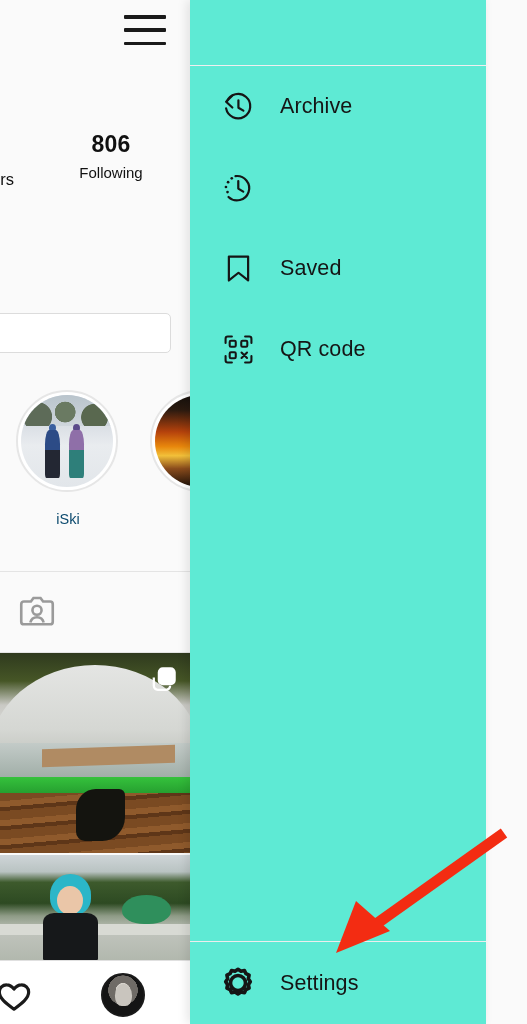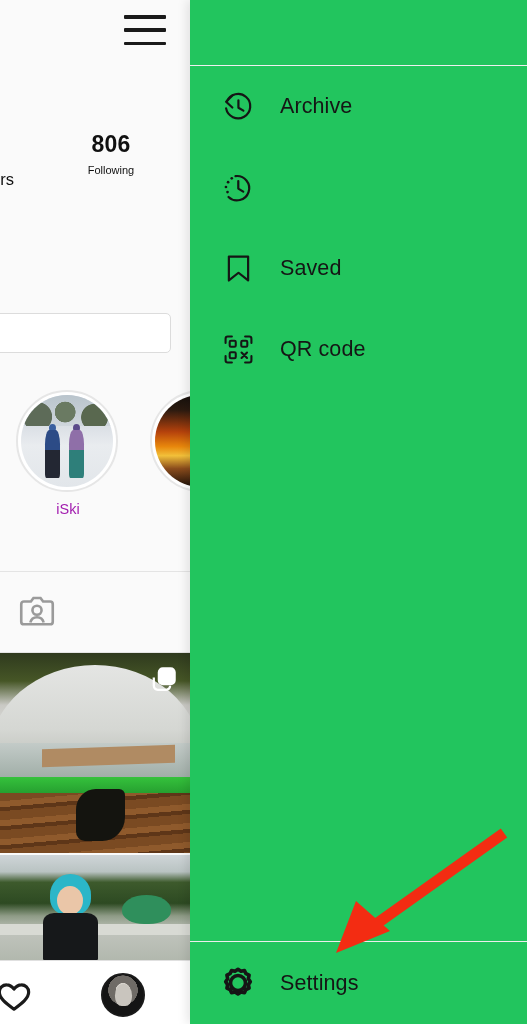--- a/index.html
+++ b/index.html
@@ -19,42 +19,42 @@
     position:absolute; right:24px; top:13px; width:42px; height:34px;
     display:flex; flex-direction:column; justify-content:space-between;
     padding:2px 0;
   }
   #hamburger-btn span { display:block; height:3.5px; width:100%; background:#1a1a1a; border-radius:1px; }
 
   .stat-block {
     position:absolute; text-align:center; font-size:16px; color:#111;
   }
   .stat-num { font-size:23px; font-weight:bold; letter-spacing:.2px; line-height:1.25; }
-  .stat-label { font-size:11px; line-height:1.3; margin-top:4px; }
+  .stat-label { font-size:15px; line-height:1.3; margin-top:4px; }
   #stat-following { left:46px; top:130px; width:130px; }
   #stat-followers-partial {
     position:absolute; left:-48px; top:170px; width:62px;
     font-size:16.5px; color:#111; text-align:right;
   }
 
   #edit-profile-box {
     position:absolute; left:-14px; top:313px; width:185px; height:40px;
     background:#fff; border:1px solid #dcdcdc; border-radius:5px;
   }
 
   
   #highlights { position:absolute; left:0; top:390px; width:190px; height:150px; }
   .hl { position:absolute; top:0; width:104px; }
   .hl-ring {
     width:102px; height:102px; border-radius:50%;
     border:2px solid #e6e6e6; padding:3px; background:#fff;
   }
   .hl-img { width:100%; height:100%; border-radius:50%; overflow:hidden; position:relative; }
   .hl-cap {
-    margin-top:9px; text-align:center; font-size:14.5px; color:#a21caf;
+    margin-top:19px; text-align:center; font-size:14.5px; color:#0c4a6e;
     white-space:nowrap; overflow:hidden;
   }
   #hl-1 { left:16px; }
   #hl-2 { left:150px; }
 
   
   .ski-photo {
     background:linear-gradient(180deg,#cfd7df 0%,#d9dee4 32%,#e9ecef 55%,#e2e6ea 100%);
   }
   .ski-photo .trees {
@@ -171,22 +171,22 @@
     position:absolute; inset:0;
     background:radial-gradient(circle at 50% 38%, #d7d3cc 0 22%, #6f6b66 23% 46%, #141414 47% 100%);
   }
   #nav-avatar .av::after{
     content:""; position:absolute; left:30%; top:22%; width:42%; height:56%;
     background:#c9c5be; border-radius:50% 50% 40% 40%;
   }
 
   
   #drawer {
-    position:absolute; left:190px; top:0; width:337px; height:1024px;
-    background:#22c55e;
+    position:absolute; left:190px; top:0; width:296px; height:1024px;
+    background:#5eead4;
     box-shadow:-3px 0 10px rgba(0,0,0,.10);
   }
   #drawer-top-divider {
     position:absolute; left:0; top:65px; width:100%; height:1px; background:#efefef;
   }
   #menu-list { position:absolute; left:0; top:66px; width:100%; }
   .menu-item {
     position:relative; display:flex; align-items:center;
     height:81px; padding-left:28px; cursor:pointer;
   }

